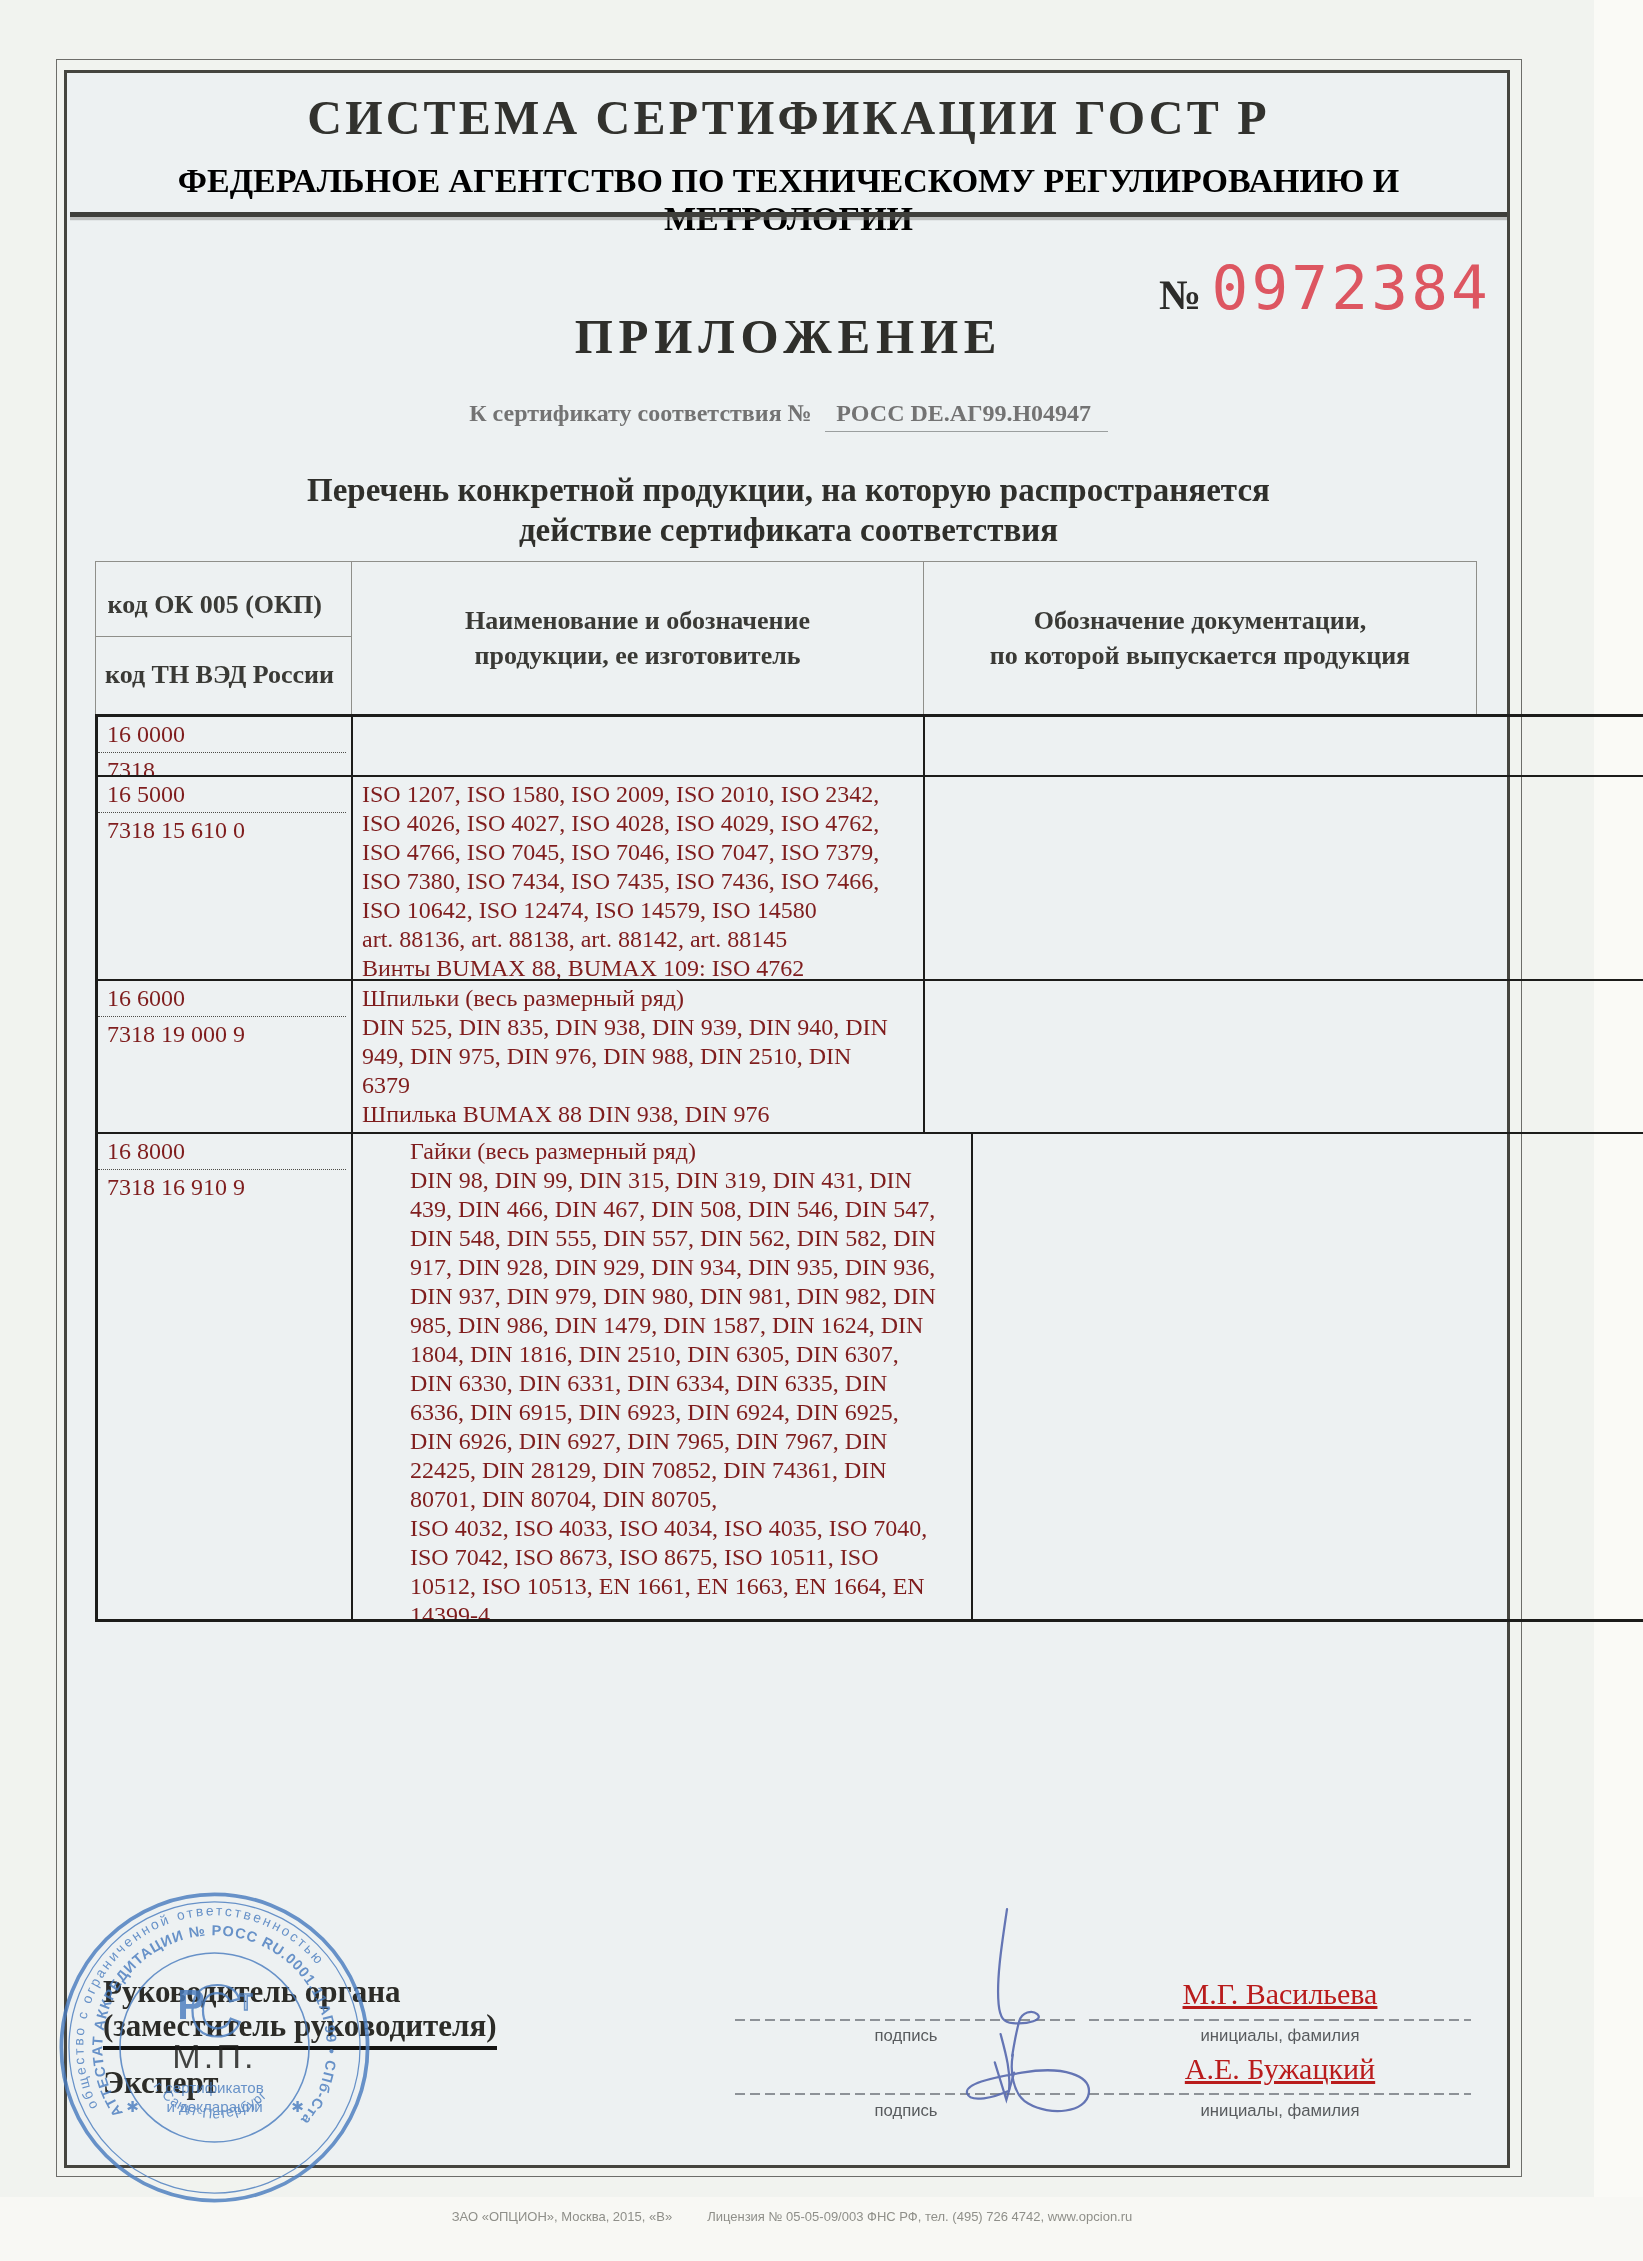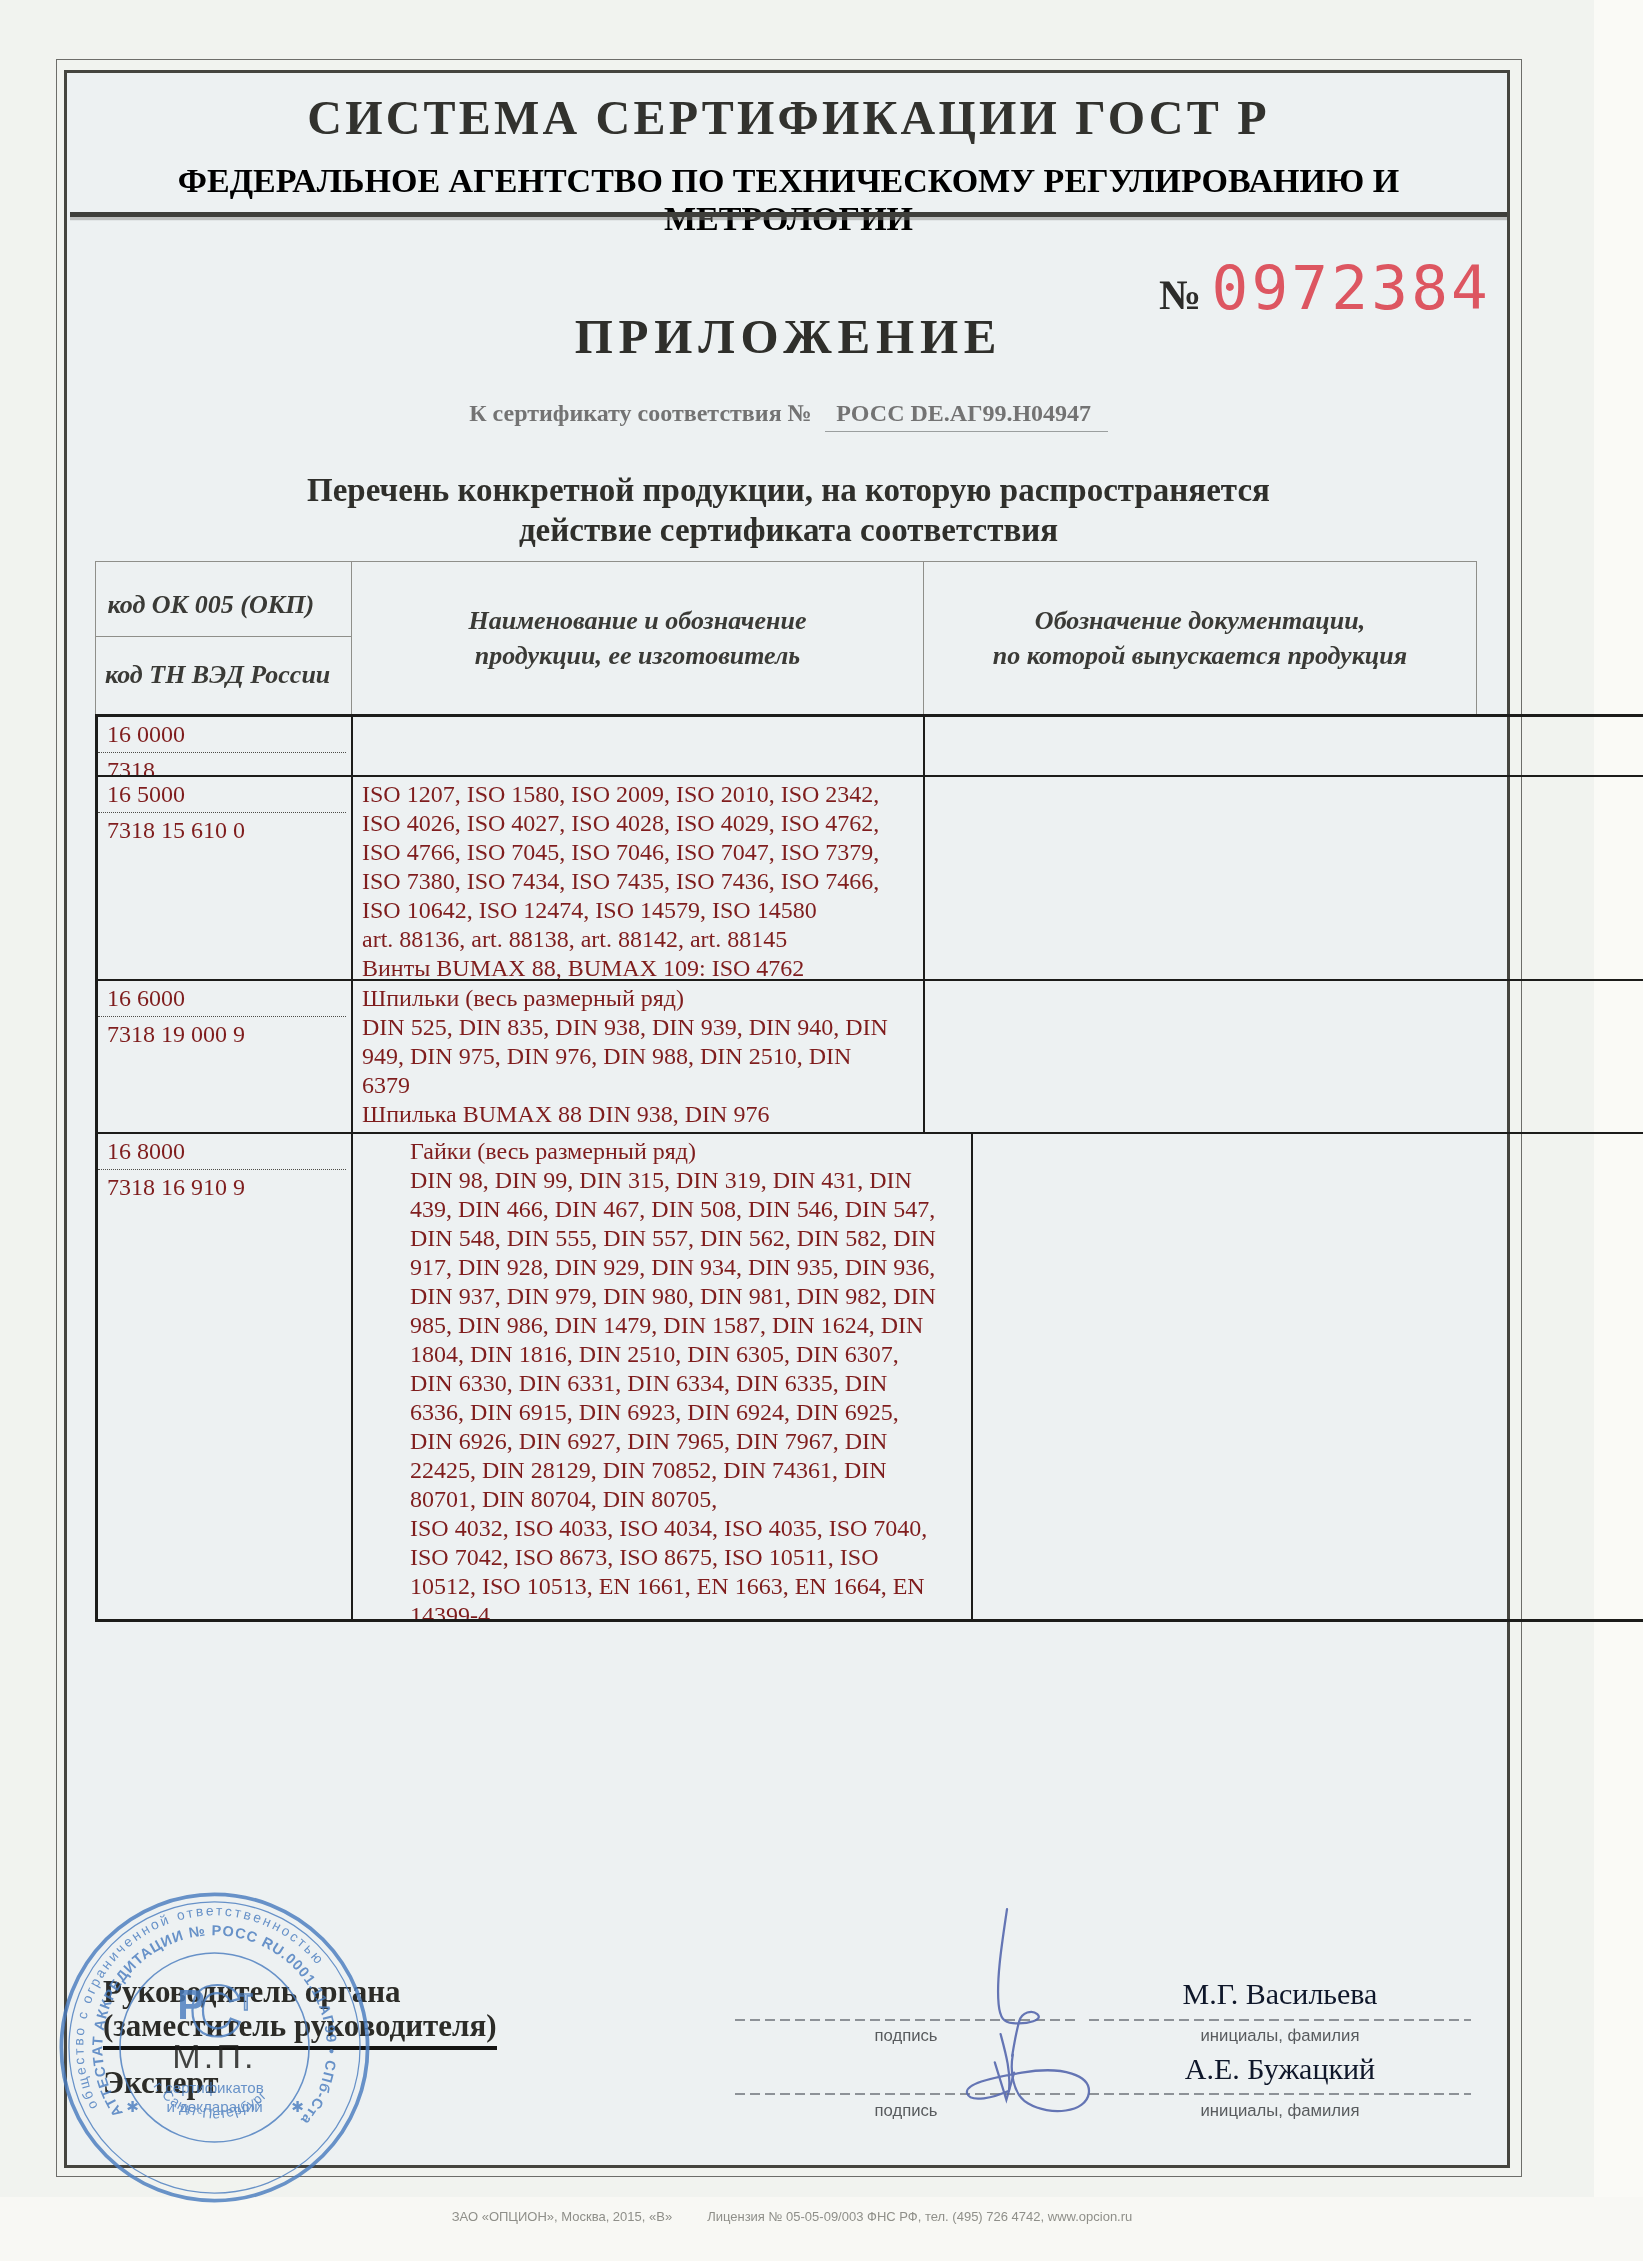--- a/index.html
+++ b/index.html
@@ -19,21 +19,21 @@
   .numline{top:252px;right:153px;display:flex;align-items:baseline;gap:10.3px;}
   .num-prefix{font-size:42px;font-weight:bold;color:#2c2c2a;}
   .num-value{font-family:"DejaVu Sans Mono",monospace;font-size:61px;color:#dd5661;letter-spacing:3.2px;}
   .doc-title{top:308px;font-size:49px;font-weight:bold;letter-spacing:5.8px;color:#2f2f2b;}
   .certline{top:400px;font-size:24px;font-weight:600;color:#737373;}
   .cert-value{border-bottom:1.9px solid #9b9f9f;padding:0 16.7px 5.1px 11.6px;margin-left:13px;}
   .subtitle{top:470px;font-size:33px;font-weight:bold;line-height:40px;color:#2f2f2b;}
   
   .thead{position:absolute;left:95px;top:561px;width:1382px;height:154px;border:1.3px solid #8f8f8a;
          box-sizing:border-box;display:grid;grid-template-columns:256px 572px 1fr;
-         font-size:26px;font-weight:600;color:#3a3a36;line-height:35px;font-style:italic;}
+         font-size:26px;font-weight:600;color:#3a3a36;line-height:35px;}
   .h1{position:relative;border-right:1.3px solid #8f8f8a;}
   .h1-top{position:absolute;top:24.5px;left:11.6px;}
   .h1-sep{position:absolute;top:74px;left:0;right:0;border-top:1.3px solid #8f8f8a;}
   .h1-bot{position:absolute;bottom:22px;left:9px;}
   .h2{border-right:1.3px solid #8f8f8a;}
   .h2,.h3{display:flex;align-items:center;justify-content:center;text-align:center;white-space:pre-line;}
   .tbody{position:absolute;left:95px;top:714px;width:1588px;height:908px;border:3.2px solid #1c1c1a;
          box-sizing:border-box;display:grid;grid-template-rows:60px 204px 153px auto;
          font-size:24px;line-height:29px;color:#7f1d1d;}
   .trow{display:grid;grid-template-columns:255px 572px 1fr;border-bottom:2.6px solid #1c1c1a;min-height:0;}
@@ -50,21 +50,21 @@
   .dashline{height:1.9px;background:repeating-linear-gradient(90deg,#8d9297 0 10.3px,transparent 10.3px 15px);}
   .sline1{left:735px;top:2019px;width:342px;}
   .nline1{left:1089px;top:2019px;width:382px;}
   .sline2{left:735px;top:2093px;width:342px;}
   .nline2{left:1089px;top:2093px;width:382px;}
   .sig-label{font-family:Liberation Sans, sans-serif;font-size:16.7px;color:#585b5e;text-align:center;}
   .lab-s1{left:735px;top:2026px;width:342px;}
   .lab-n1{left:1089px;top:2026px;width:382px;}
   .lab-s2{left:735px;top:2101px;width:342px;}
   .lab-n2{left:1089px;top:2101px;width:382px;}
-  .sig-name{font-size:30px;color:#0f172a;text-align:center;width:382px;left:1089px;}
+  .sig-name{font-size:30px;color:#b91c1c;text-align:center;width:382px;left:1089px;text-decoration:underline;}
   .name1{top:1977px;}
   .name2{top:2052px;}
   .footer{left:290px;top:2209px;width:1004px;display:flex;justify-content:center;gap:35px;
           font-family:"Liberation Sans",sans-serif;font-size:13px;color:#8f8f89;}
   svg text{font-family:"Liberation Sans",sans-serif;}
   .stamp-svg{left:57px;top:1890px;}
   .autograph-svg{left:875px;top:1900px;}
 </style>
 </head>
 <body>

